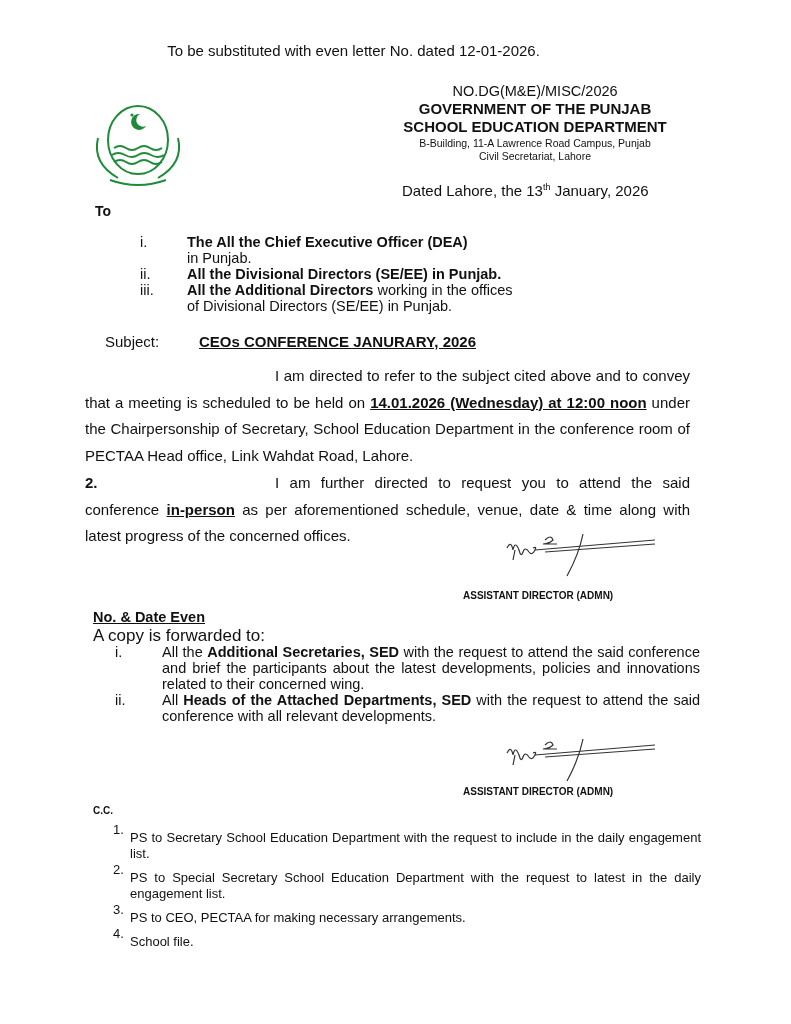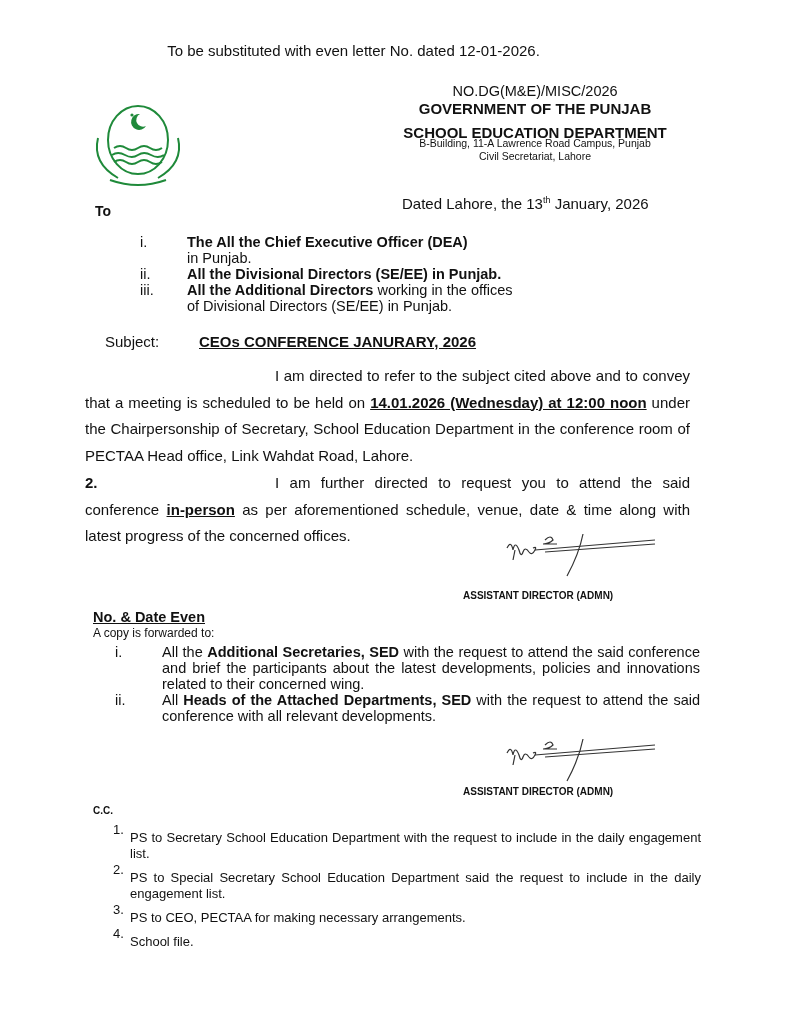--- a/index.html
+++ b/index.html
@@ -4,23 +4,23 @@
 <style>
   html, body { margin: 0; padding: 0; background: #ffffff; }
   body { width: 791px; height: 1024px; position: relative; overflow: hidden;
          font-family: "Liberation Sans", sans-serif; color: #111; }
   .abs { position: absolute; }
   .note { top: 42px; left: 0; width: 707px; text-align: center; font-size: 15px; }
   .logo { left: 88px; top: 98px; width: 100px; height: 92px; }
   .hdr { left: 390px; width: 290px; text-align: center; }
   .hdr-no { top: 83px; font-size: 14.5px; }
   .hdr-gov { top: 100px; font-size: 15px; font-weight: bold; }
-  .hdr-sed { top: 124px; font-size: 15px; font-weight: bold; left: 385px; width: 300px; }
+  .hdr-sed { top: 118px; font-size: 15px; font-weight: bold; left: 385px; width: 300px; }
   .hdr-addr { top: 137px; font-size: 10.5px; line-height: 13px; }
-  .dated { top: 195px; left: 402px; font-size: 15px; }
+  .dated { top: 182px; left: 402px; font-size: 15px; }
   .dated sup { font-size: 9px; }
   .to { top: 203px; left: 95px; font-size: 14px; font-weight: bold; }
   .addr-list { top: 234px; left: 140px; font-size: 14.5px; line-height: 16px; }
   .addr-row { display: flex; }
   .addr-num { width: 47px; flex: none; }
   .addr-text { width: 380px; }
   b { font-weight: bold; }
   .subject { top: 333px; left: 93px; font-size: 15px; display: flex; }
   .subject-label { width: 94px; margin-left: 12px; }
   .subject-text { font-weight: bold; text-decoration: underline; }
@@ -30,21 +30,21 @@
   .indent { display: inline-block; width: 190px; }
   .p2num { display: inline-block; width: 190px; font-weight: bold; }
   .ul-bold { font-weight: bold; text-decoration: underline; }
   .sig { left: 505px; width: 160px; height: 50px; }
   .sig1 { top: 530px; }
   .sig2 { top: 735px; }
   .ad { left: 463px; font-size: 10px; font-weight: bold; }
   .ad1 { top: 590px; }
   .ad2 { top: 786px; }
   .even { top: 609px; left: 93px; font-size: 14.5px; font-weight: bold; text-decoration: underline; }
-  .fwd { top: 626px; left: 93px; font-size: 12px; }
+  .fwd { top: 626px; left: 93px; font-size: 17px; }
   .fwd-list { top: 644px; left: 115px; font-size: 14.5px; line-height: 16px; width: 585px; }
   .fwd-row { display: flex; }
   .fwd-num { width: 47px; flex: none; }
   .fwd-text { text-align: justify; flex: 1; }
   .cc { top: 760px; left: 93px; font-size: 10px; font-weight: bold; margin-top: 45px; }
   .cc-list { top: 822px; left: 113px; font-size: 13px; line-height: 16px; width: 588px; }
   .cc-row { display: flex; }
   .cc-num { width: 17px; flex: none; }
   .cc-text { text-align: justify; flex: 1; margin-top: 8px; }
 </style>
@@ -141,21 +141,21 @@
 <div class="abs ad ad2">ASSISTANT DIRECTOR (ADMN)</div>
 
 <div class="abs cc">C.C.</div>
 <div class="abs cc-list">
   <div class="cc-row">
       <span class="cc-num">1.</span>
       <span class="cc-text">PS to Secretary School Education Department with the request to include in the daily engagement list.</span>
     </div>
   <div class="cc-row">
       <span class="cc-num">2.</span>
-      <span class="cc-text">PS to Special Secretary School Education Department said the request to include in the daily engagement list.</span>
+      <span class="cc-text">PS to Special Secretary School Education Department with the request to latest in the daily engagement list.</span>
     </div>
   <div class="cc-row">
       <span class="cc-num">3.</span>
       <span class="cc-text">PS to CEO, PECTAA for making necessary arrangements.</span>
     </div>
   <div class="cc-row">
       <span class="cc-num">4.</span>
       <span class="cc-text">School file.</span>
     </div>
 </div>

